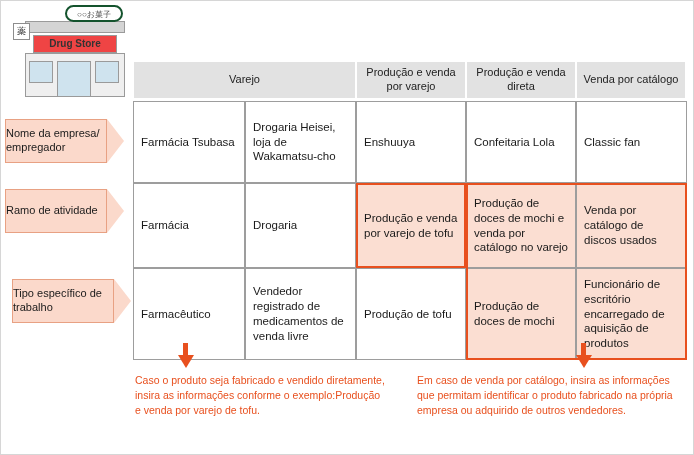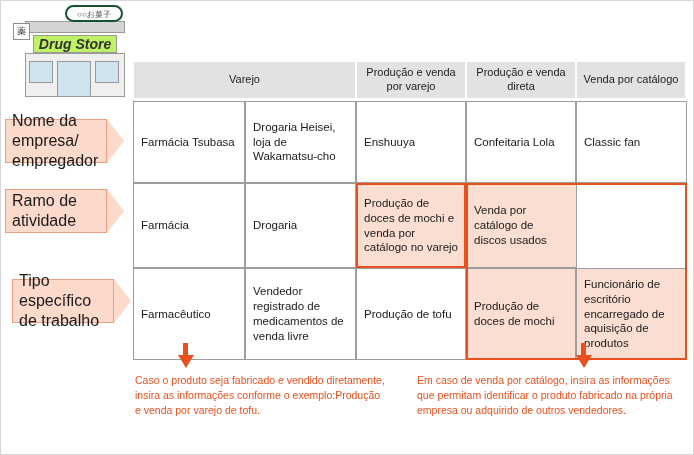--- a/index.html
+++ b/index.html
@@ -55,29 +55,28 @@
     background: #d4d4d4;
     border: 1px solid #9a9a9a;
     box-sizing: border-box;
   }
   .store-banner {
     position: absolute;
     left: 26px;
     top: 30px;
     width: 84px;
     height: 18px;
-    background: #bef264;
+    background: #ef4444;
     border: 1px solid #9a9a9a;
     box-sizing: border-box;
     text-align: center;
-    font-size: 14px;
+    font-size: 10px;
     line-height: 16px;
     color: #333;
     font-weight: bold;
-    font-style: italic;
   }
   .store-body {
     position: absolute;
     left: 18px;
     top: 48px;
     width: 100px;
     height: 44px;
     background: #efefef;
     border: 1px solid #9a9a9a;
     box-sizing: border-box;
@@ -236,22 +235,22 @@
   }
   .tag .body {
     position: relative;
     width: 102px;
     height: 44px;
     background: #fbd9cb;
     border: 1px solid #e8a183;
     box-sizing: border-box;
     display: flex;
     align-items: center;
-    padding-left: 6px;
-    font-size: 16px;
+    padding-left: 0;
+    font-size: 11px;
     color: #1a1a1a;
     line-height: 1.25;
   }
   .tag .arrow {
     width: 0;
     height: 0;
     border-top: 22px solid transparent;
     border-bottom: 22px solid transparent;
     border-left: 17px solid #fbd9cb;
   }
@@ -336,20 +335,21 @@
       <div class="brow r1">
         <div class="bcell c1">Farmácia Tsubasa</div>
         <div class="bcell c2">Drogaria Heisei, loja de Wakamatsu-cho</div>
         <div class="bcell c3">Enshuuya</div>
         <div class="bcell c4">Confeitaria Lola</div>
         <div class="bcell c5">Classic fan</div>
       </div>
       <div class="brow r2">
         <div class="bcell c1">Farmácia</div>
         <div class="bcell c2">Drogaria</div>
+        <div class="bcell c3 hl">Produção e venda por varejo de tofu</div>
         <div class="bcell c4 hl">Produção de doces de mochi e venda por catálogo no varejo</div>
         <div class="bcell c5 hl">Venda por catálogo de discos usados</div>
       </div>
       <div class="brow r3">
         <div class="bcell c1">Farmacêutico</div>
         <div class="bcell c2">Vendedor registrado de medicamentos de venda livre</div>
         <div class="bcell c3">Produção de tofu</div>
         <div class="bcell c4 hl">Produção de doces de mochi</div>
         <div class="bcell c5 hl">Funcionário de escritório encarregado de aquisição de produtos</div>
       </div>

